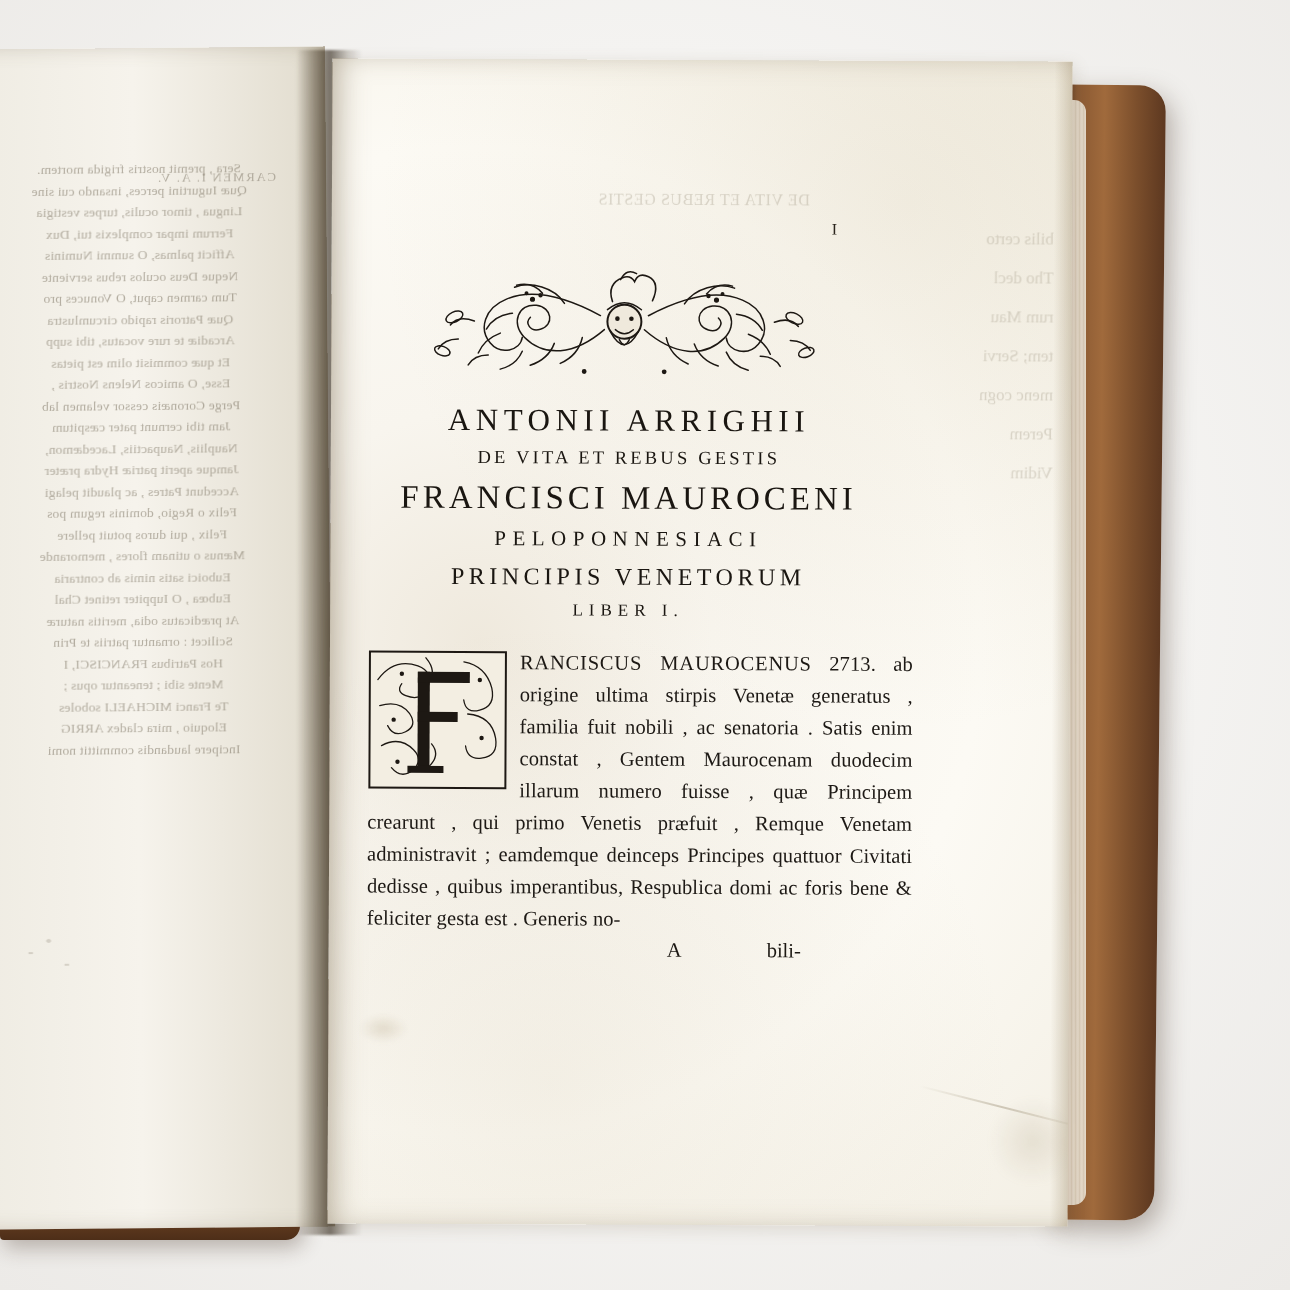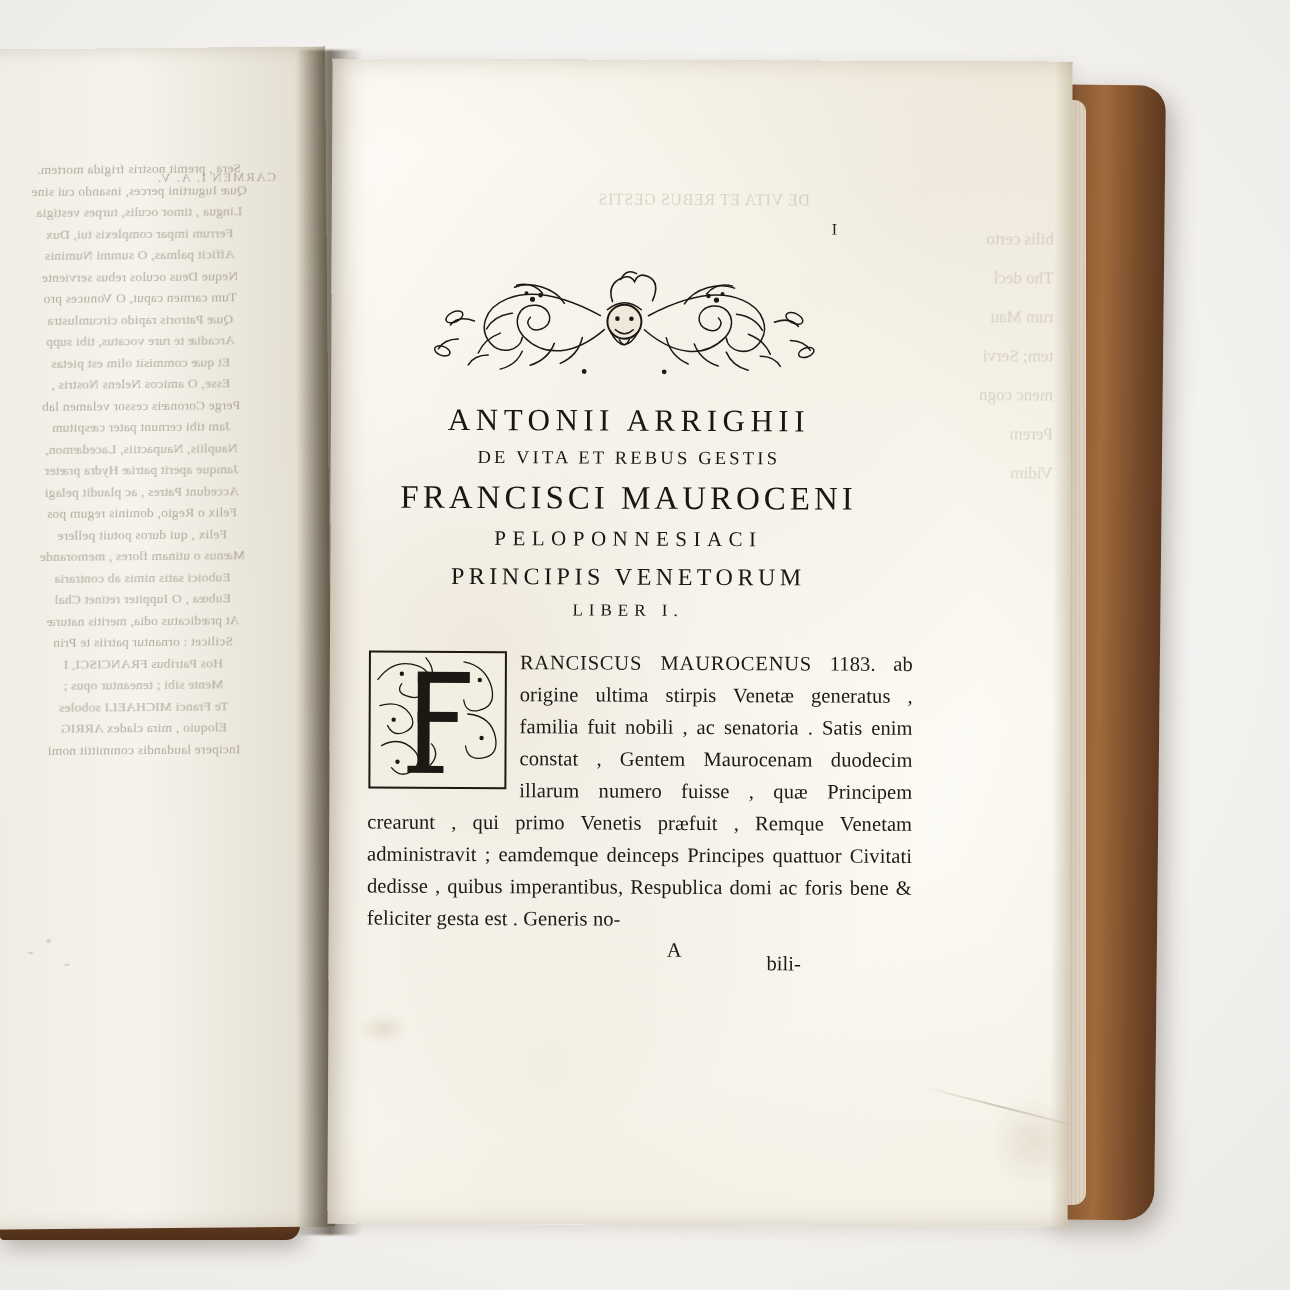--- a/index.html
+++ b/index.html
@@ -300,21 +300,21 @@
     font-size: 20.5px;
   }
   .sig-a {
     position: absolute;
     left: 300px;
     top: 0;
   }
   .sig-cw {
     position: absolute;
     left: 400px;
-    top: 13px;
+    top: 0;
   }
 
   
   .smudge1 {
     position: absolute;
     left: 30px; top: 955px;
     width: 50px; height: 30px;
     background: radial-gradient(ellipse, rgba(160,140,100,0.22), transparent 70%);
     filter: blur(2px);
   }
@@ -500,21 +500,21 @@
               </g>
               <g fill="#1d1813">
                 <rect x="50" y="22" width="12" height="98"></rect>
                 <rect x="50" y="22" width="52" height="11"></rect>
                 <rect x="50" y="62" width="40" height="10"></rect>
                 <rect x="40" y="116" width="36" height="7"></rect>
               </g>
             </svg>
           </span>
           <span class="firstline-caps">RANCISCUS MAUROCENUS</span>
-          <span>1183.</span>
+          <span>2713.</span>
           <span>ab origine ultima stirpis Venetæ generatus , familia fuit nobili , ac senatoria . Satis enim constat , Gentem Maurocenam duodecim illarum numero fuisse , quæ Principem crearunt , qui primo Venetis præfuit , Remque Venetam administravit ; eamdemque deinceps Principes quattuor Civitati dedisse , quibus imperantibus, Respublica domi ac foris bene &amp; feliciter gesta est . Generis no-</span>
         </div>
 
         <div class="signature">
           <span class="sig-a">A</span>
           <span class="sig-cw">bili-</span>
         </div>
 
       </div>
 

